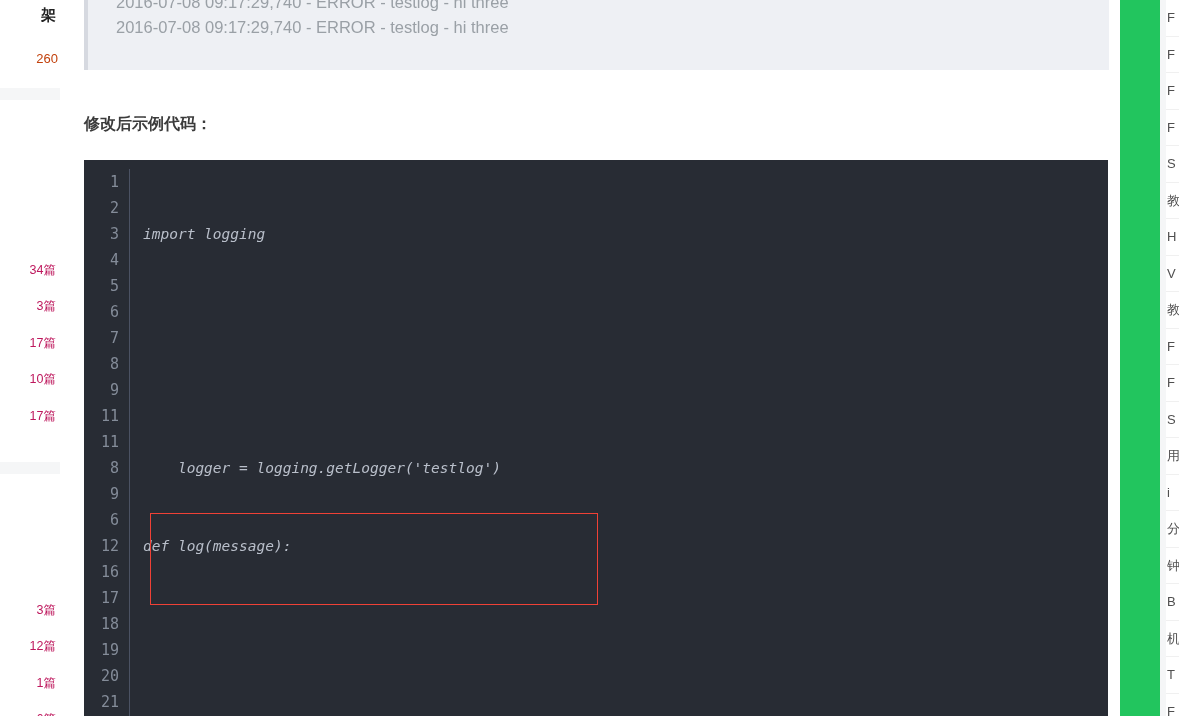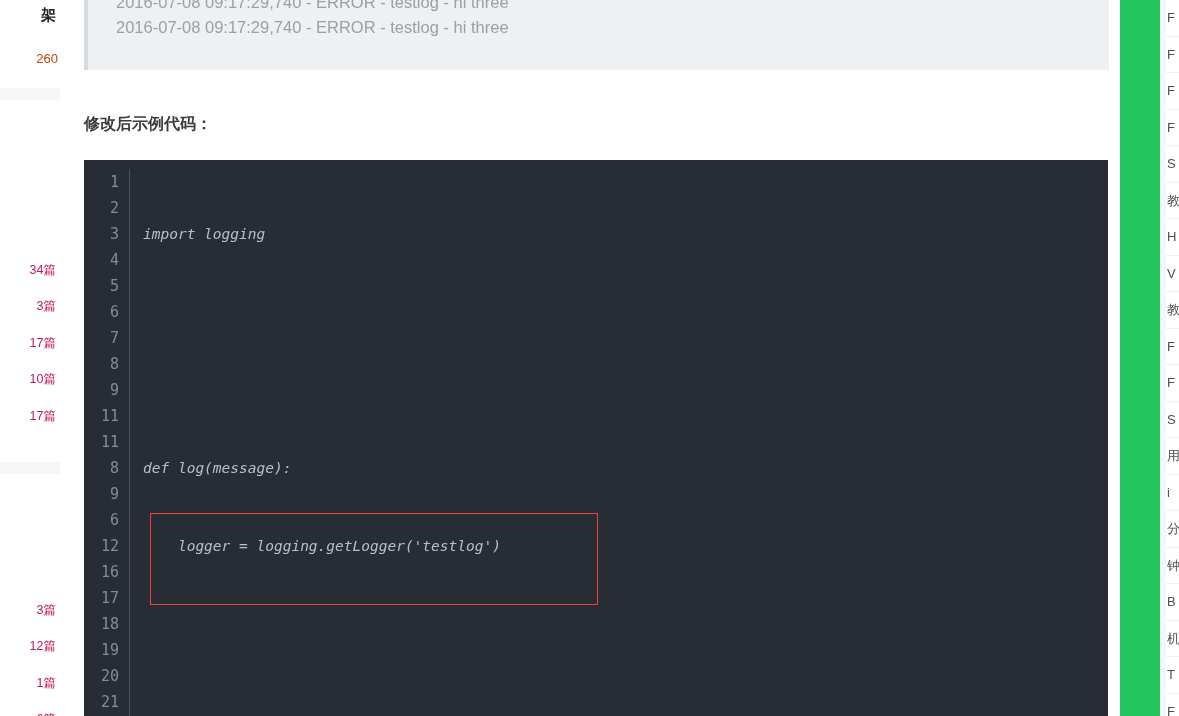--- a/index.html
+++ b/index.html
@@ -244,22 +244,22 @@
             <div>18</div>
             <div>19</div>
             <div>20</div>
             <div>21</div>
           </div>
 
           <div class="codelines">
             <div>import logging</div>
             <div></div>
             <div></div>
+            <div>    logger = logging.getLogger('testlog')</div>
             <div>def log(message):</div>
-            <div>    logger = logging.getLogger('testlog')</div>
             <div></div>
             
             
             
             
             
             
             
             
             

